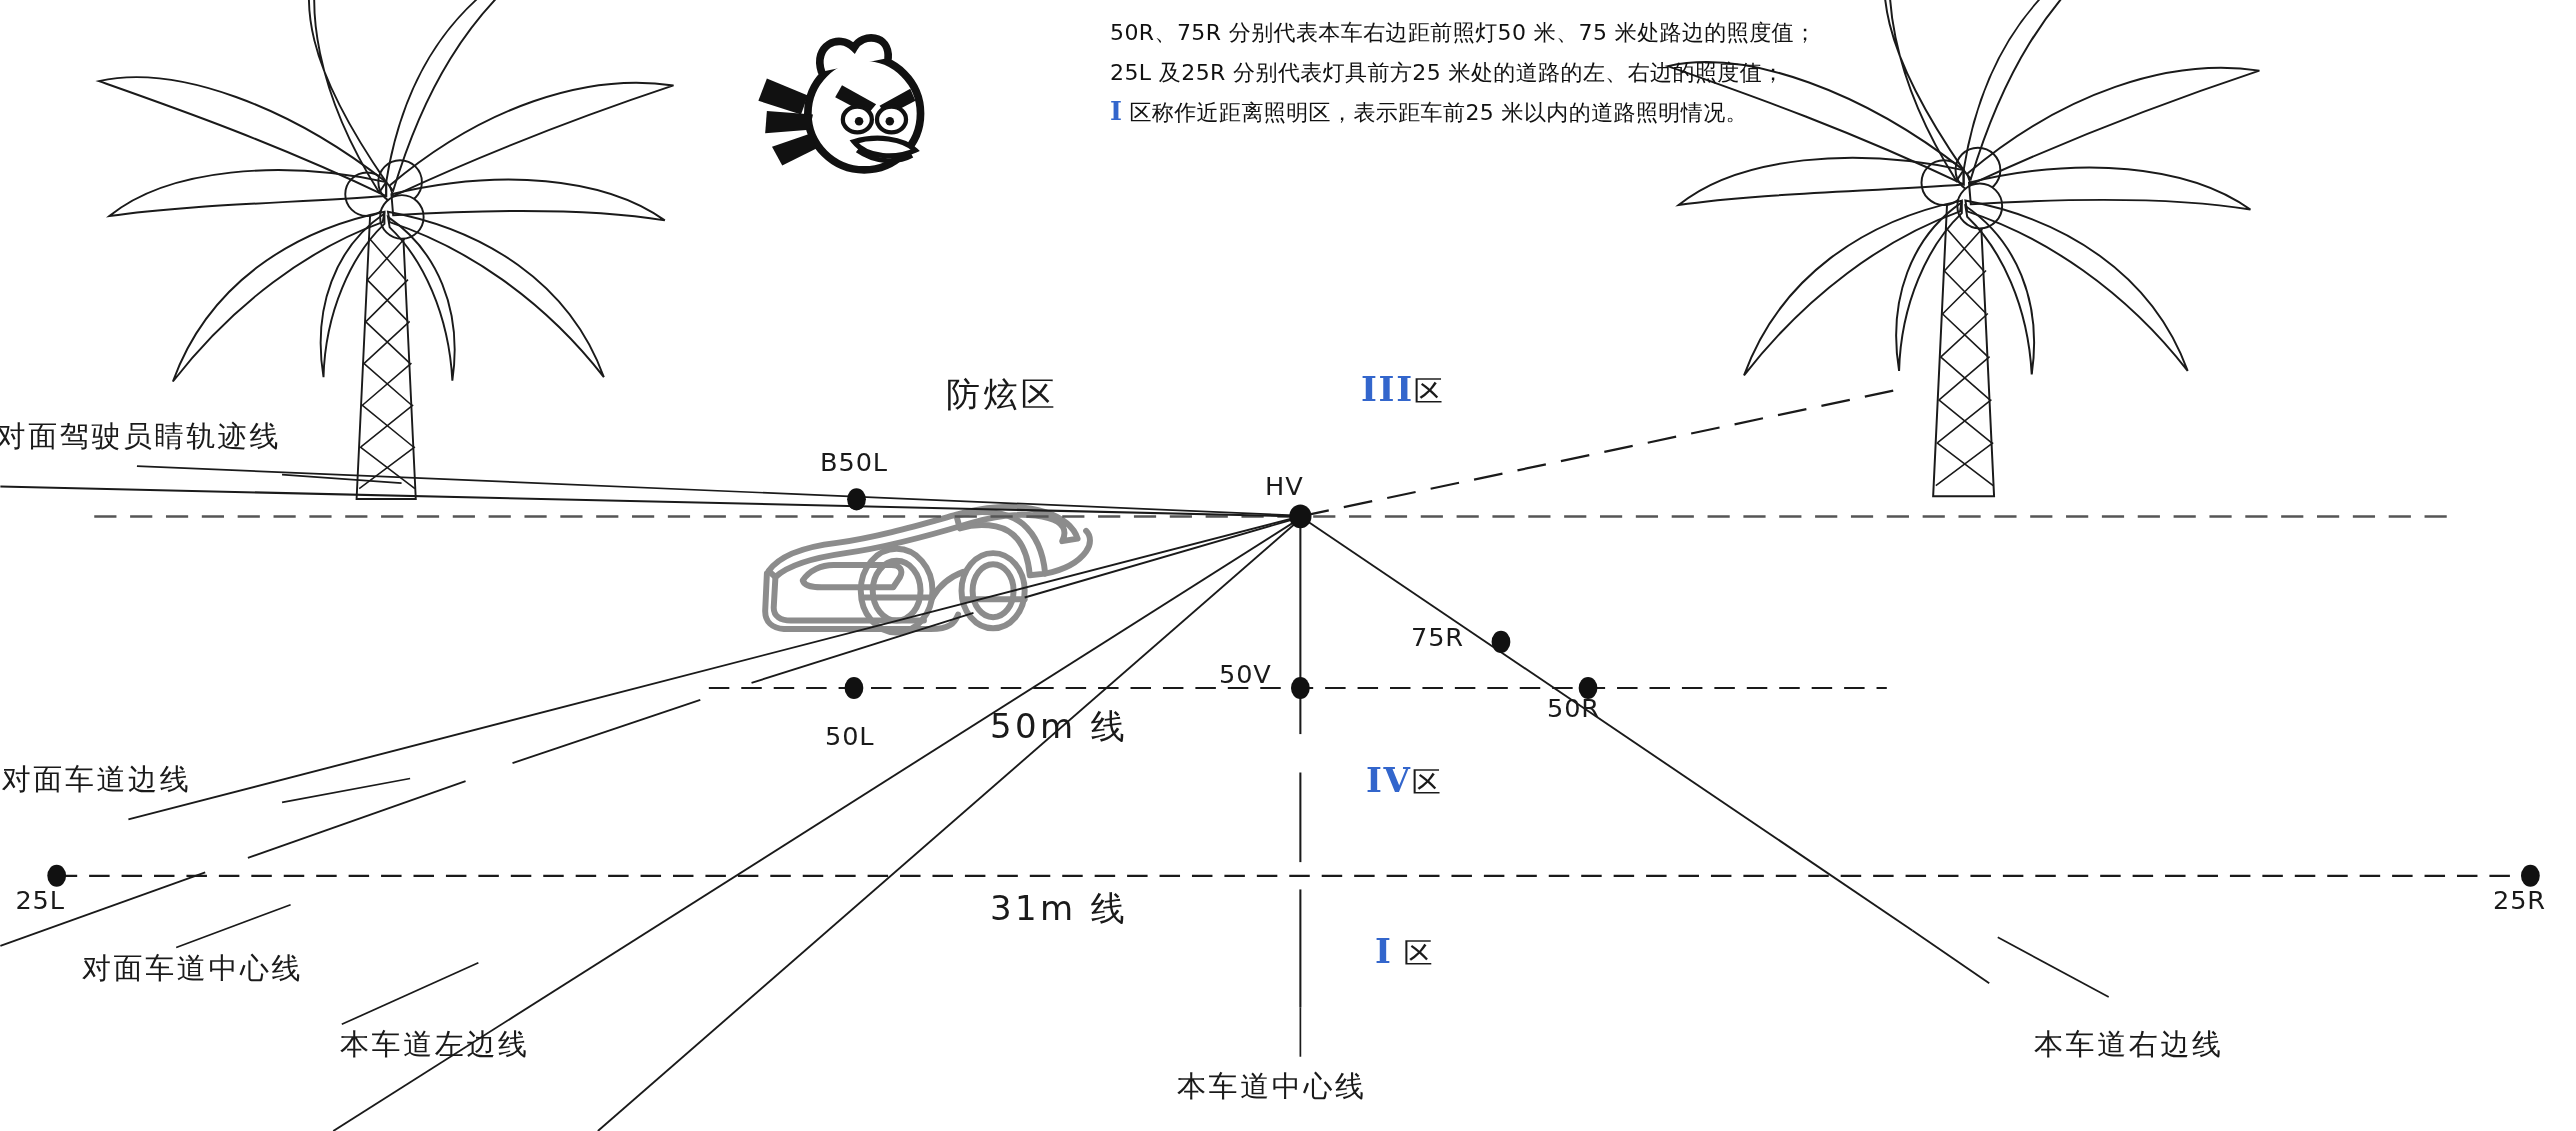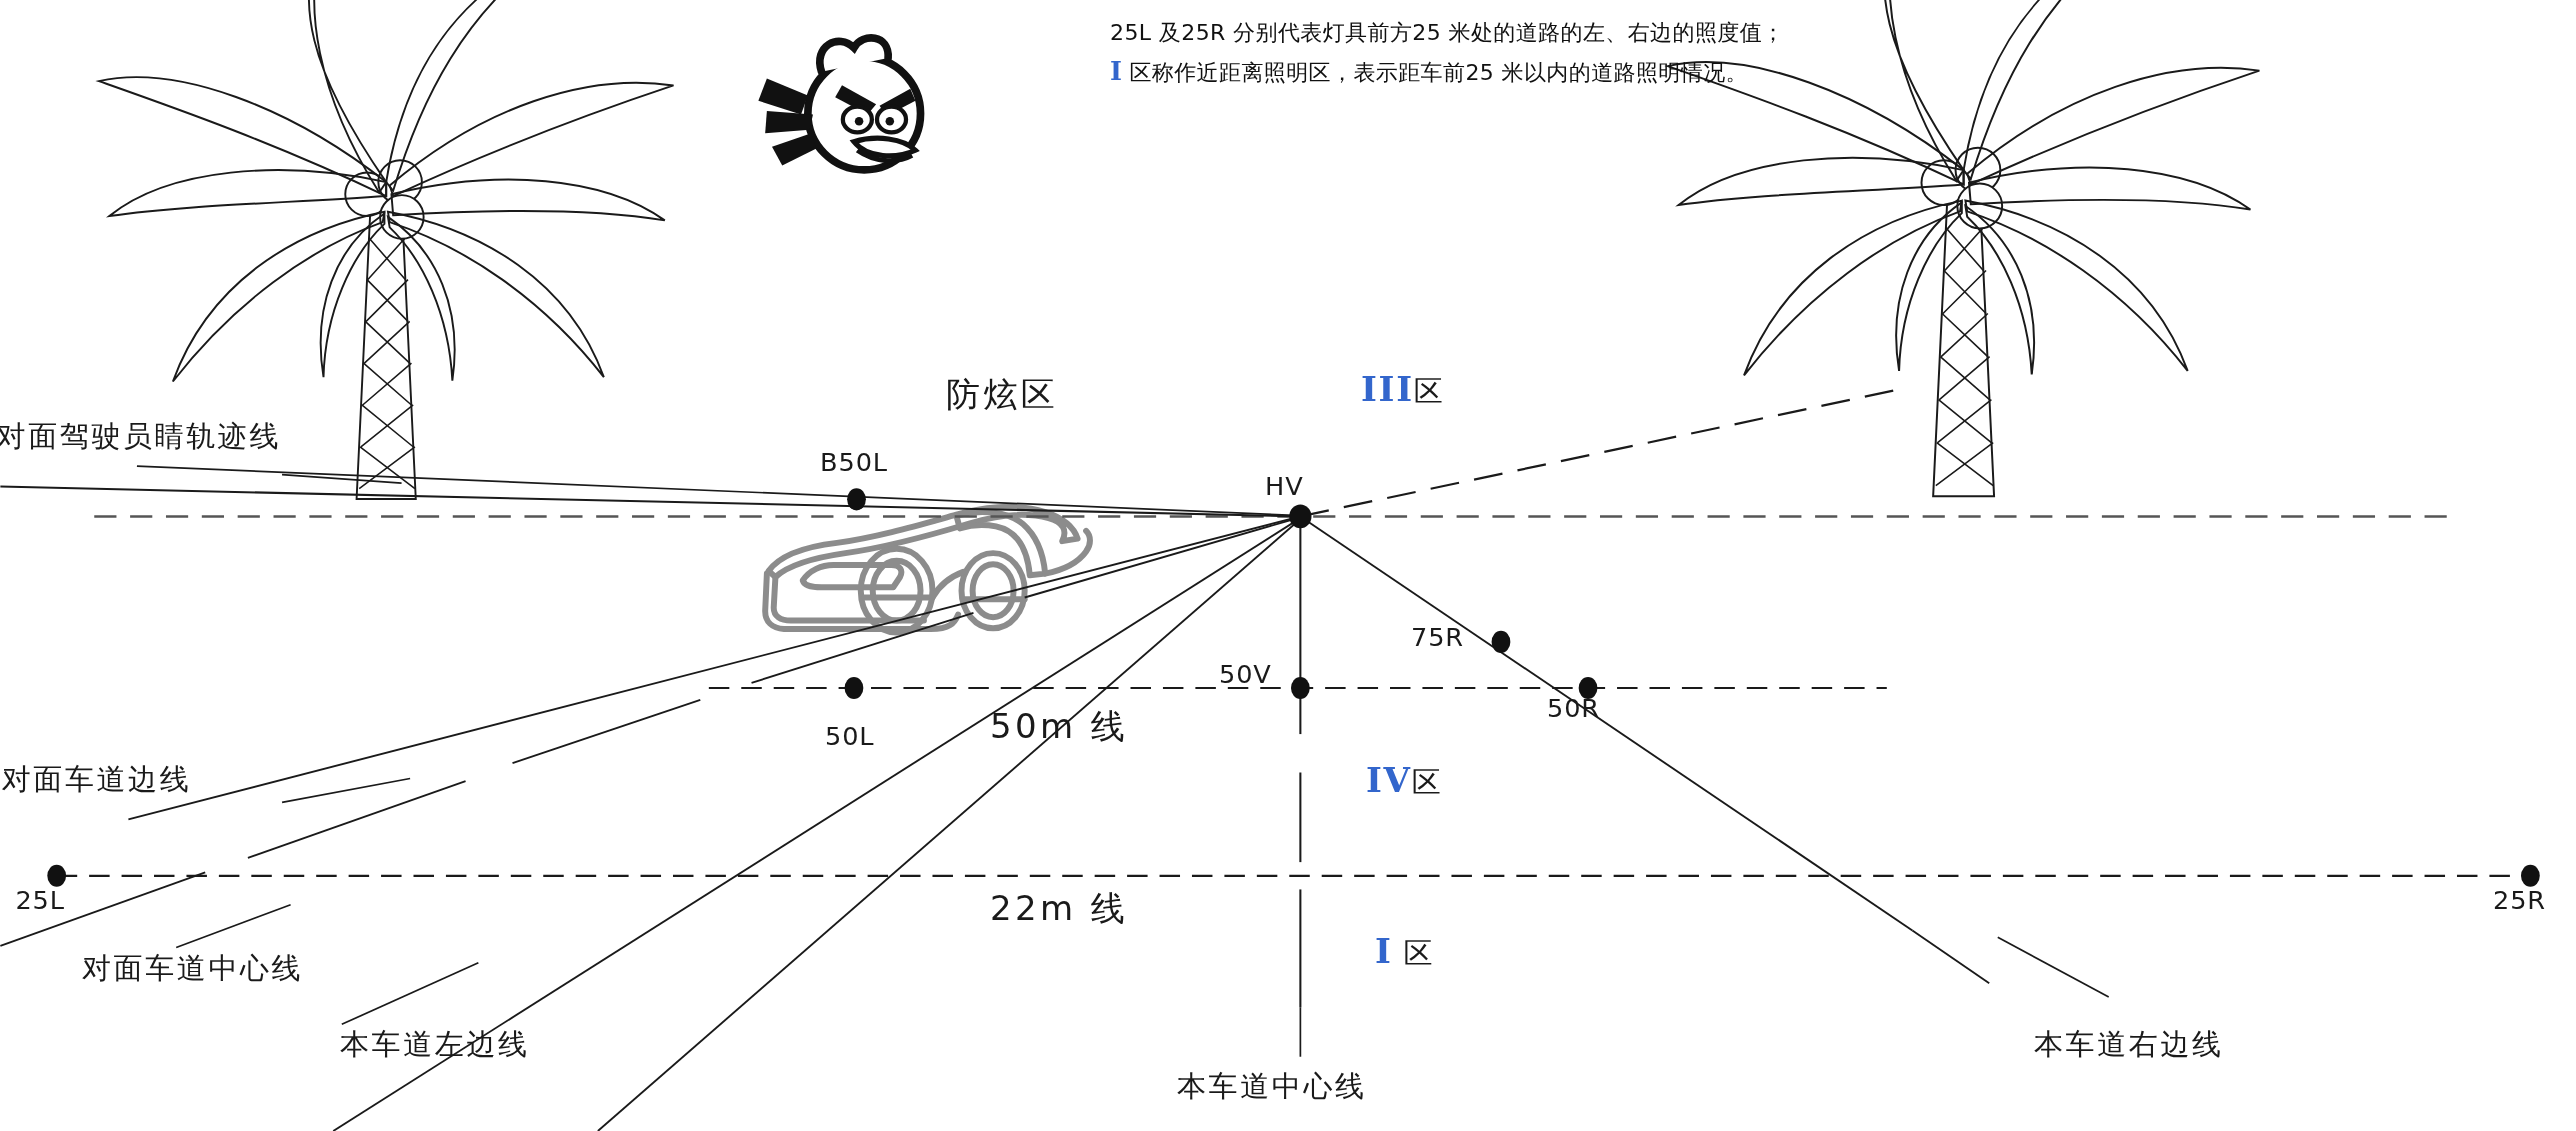--- a/index.html
+++ b/index.html
@@ -195,20 +195,23 @@
       <ellipse cx="1523" cy="806" rx="11" ry="13"></ellipse>
       <ellipse cx="1758" cy="752" rx="11" ry="13"></ellipse>
       <ellipse cx="1860" cy="806" rx="11" ry="13"></ellipse>
       <ellipse cx="66" cy="1026" rx="11" ry="13"></ellipse>
       <ellipse cx="2964" cy="1026" rx="11" ry="13"></ellipse>
     </g>
   </svg>
 
   <div id="legend">
     <div class="row">
+      <span class="rn"></span><span>50R、75R 分别代表本车右边距前照灯50 米、75 米处路边的照度值；</span>
+    </div>
+    <div class="row">
       <span class="rn"></span><span>25L 及25R 分别代表灯具前方25 米处的道路的左、右边的照度值；</span>
     </div>
     <div class="row">
       <span class="rn">I</span><span> 区称作近距离照明区，表示距车前25 米以内的道路照明情况。</span>
     </div>
   </div>
 
   <div class="zone" style="left:1361px;top:369px;">
     <span class="rn">III</span><span class="cn">区</span>
   </div>
@@ -225,21 +228,21 @@
   <div class="lbl" style="left:1219px;top:659px;">50V</div>
   <div class="lbl" style="left:1411px;top:622px;">75R</div>
   <div class="lbl" style="left:1547px;top:693px;">50R</div>
   <div class="lbl" style="left:15.4px;top:885px;">25L</div>
   <div class="lbl" style="left:2493px;top:885px;">25R</div>
 
   <div class="lbl big" style="left:946px;top:372px;text-align:right;">防炫区</div>
 
   <div class="lbl big" style="left:990px;top:704px;">50m 线</div>
 
-  <div class="lbl big" style="left:990px;top:886px;">22m 线</div>
+  <div class="lbl big" style="left:990px;top:886px;">31m 线</div>
 
   <div class="lbl cn" style="left:-3.4px;top:417px;">对面驾驶员睛轨迹线</div>
 
   <div class="lbl cn" style="left:1.7px;top:760px;">对面车道边线</div>
 
   <div class="lbl cn" style="left:82px;top:949px;">对面车道中心线</div>
 
   <div class="lbl cn" style="left:340px;top:1025px;">本车道左边线</div>
 
   <div class="lbl cn" style="left:1177px;top:1067px;">本车道中心线</div>

